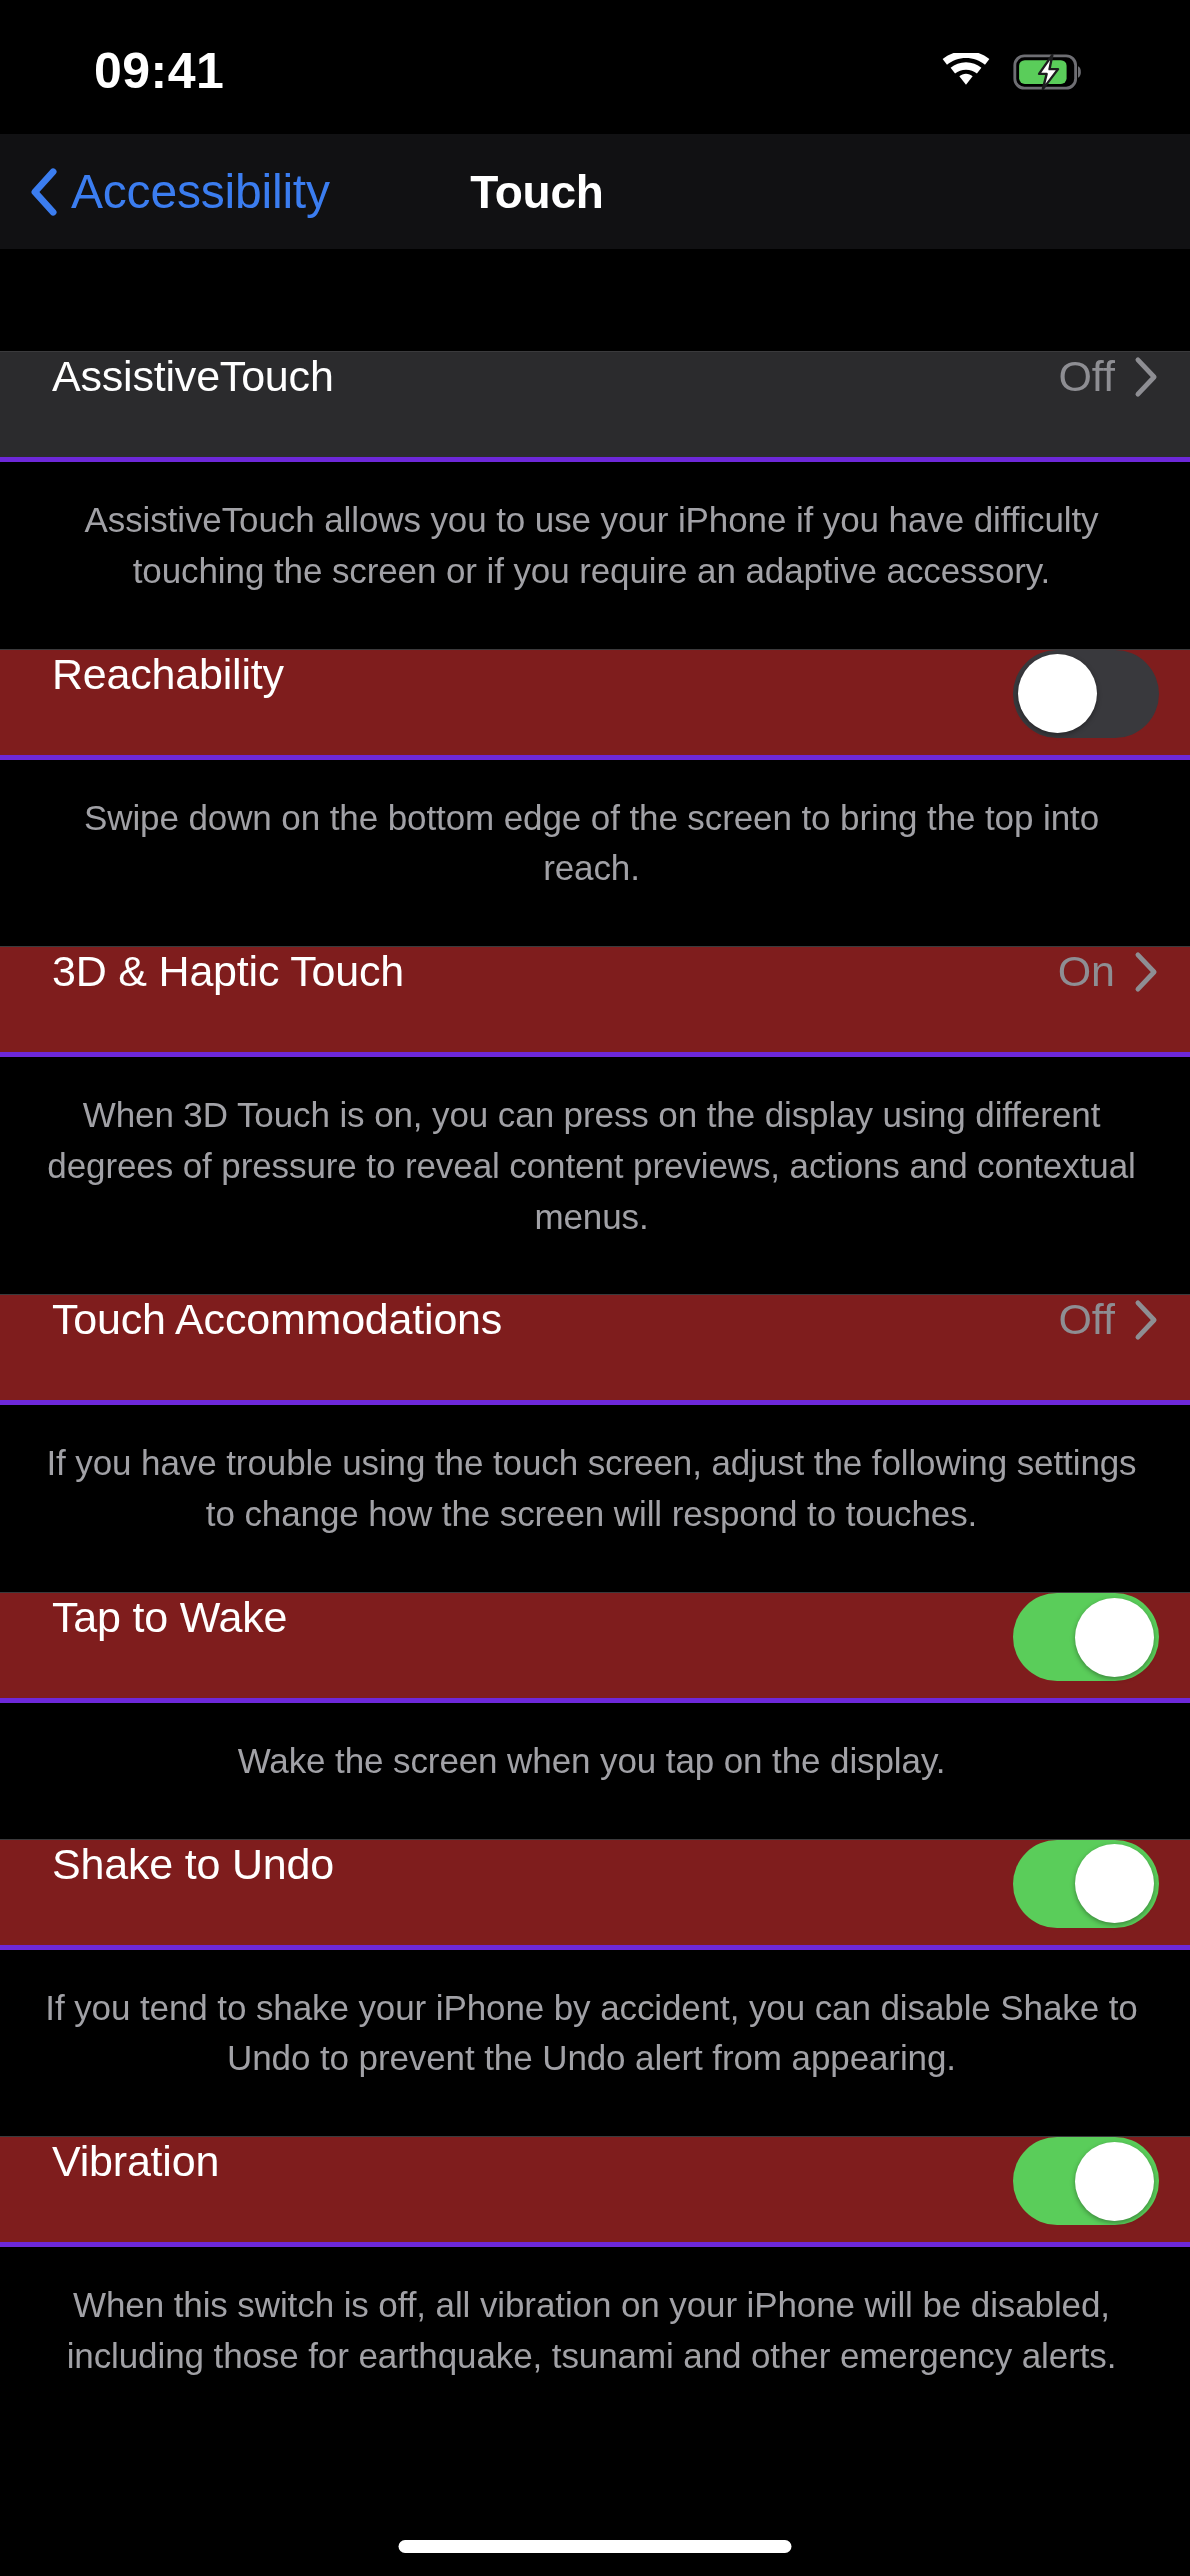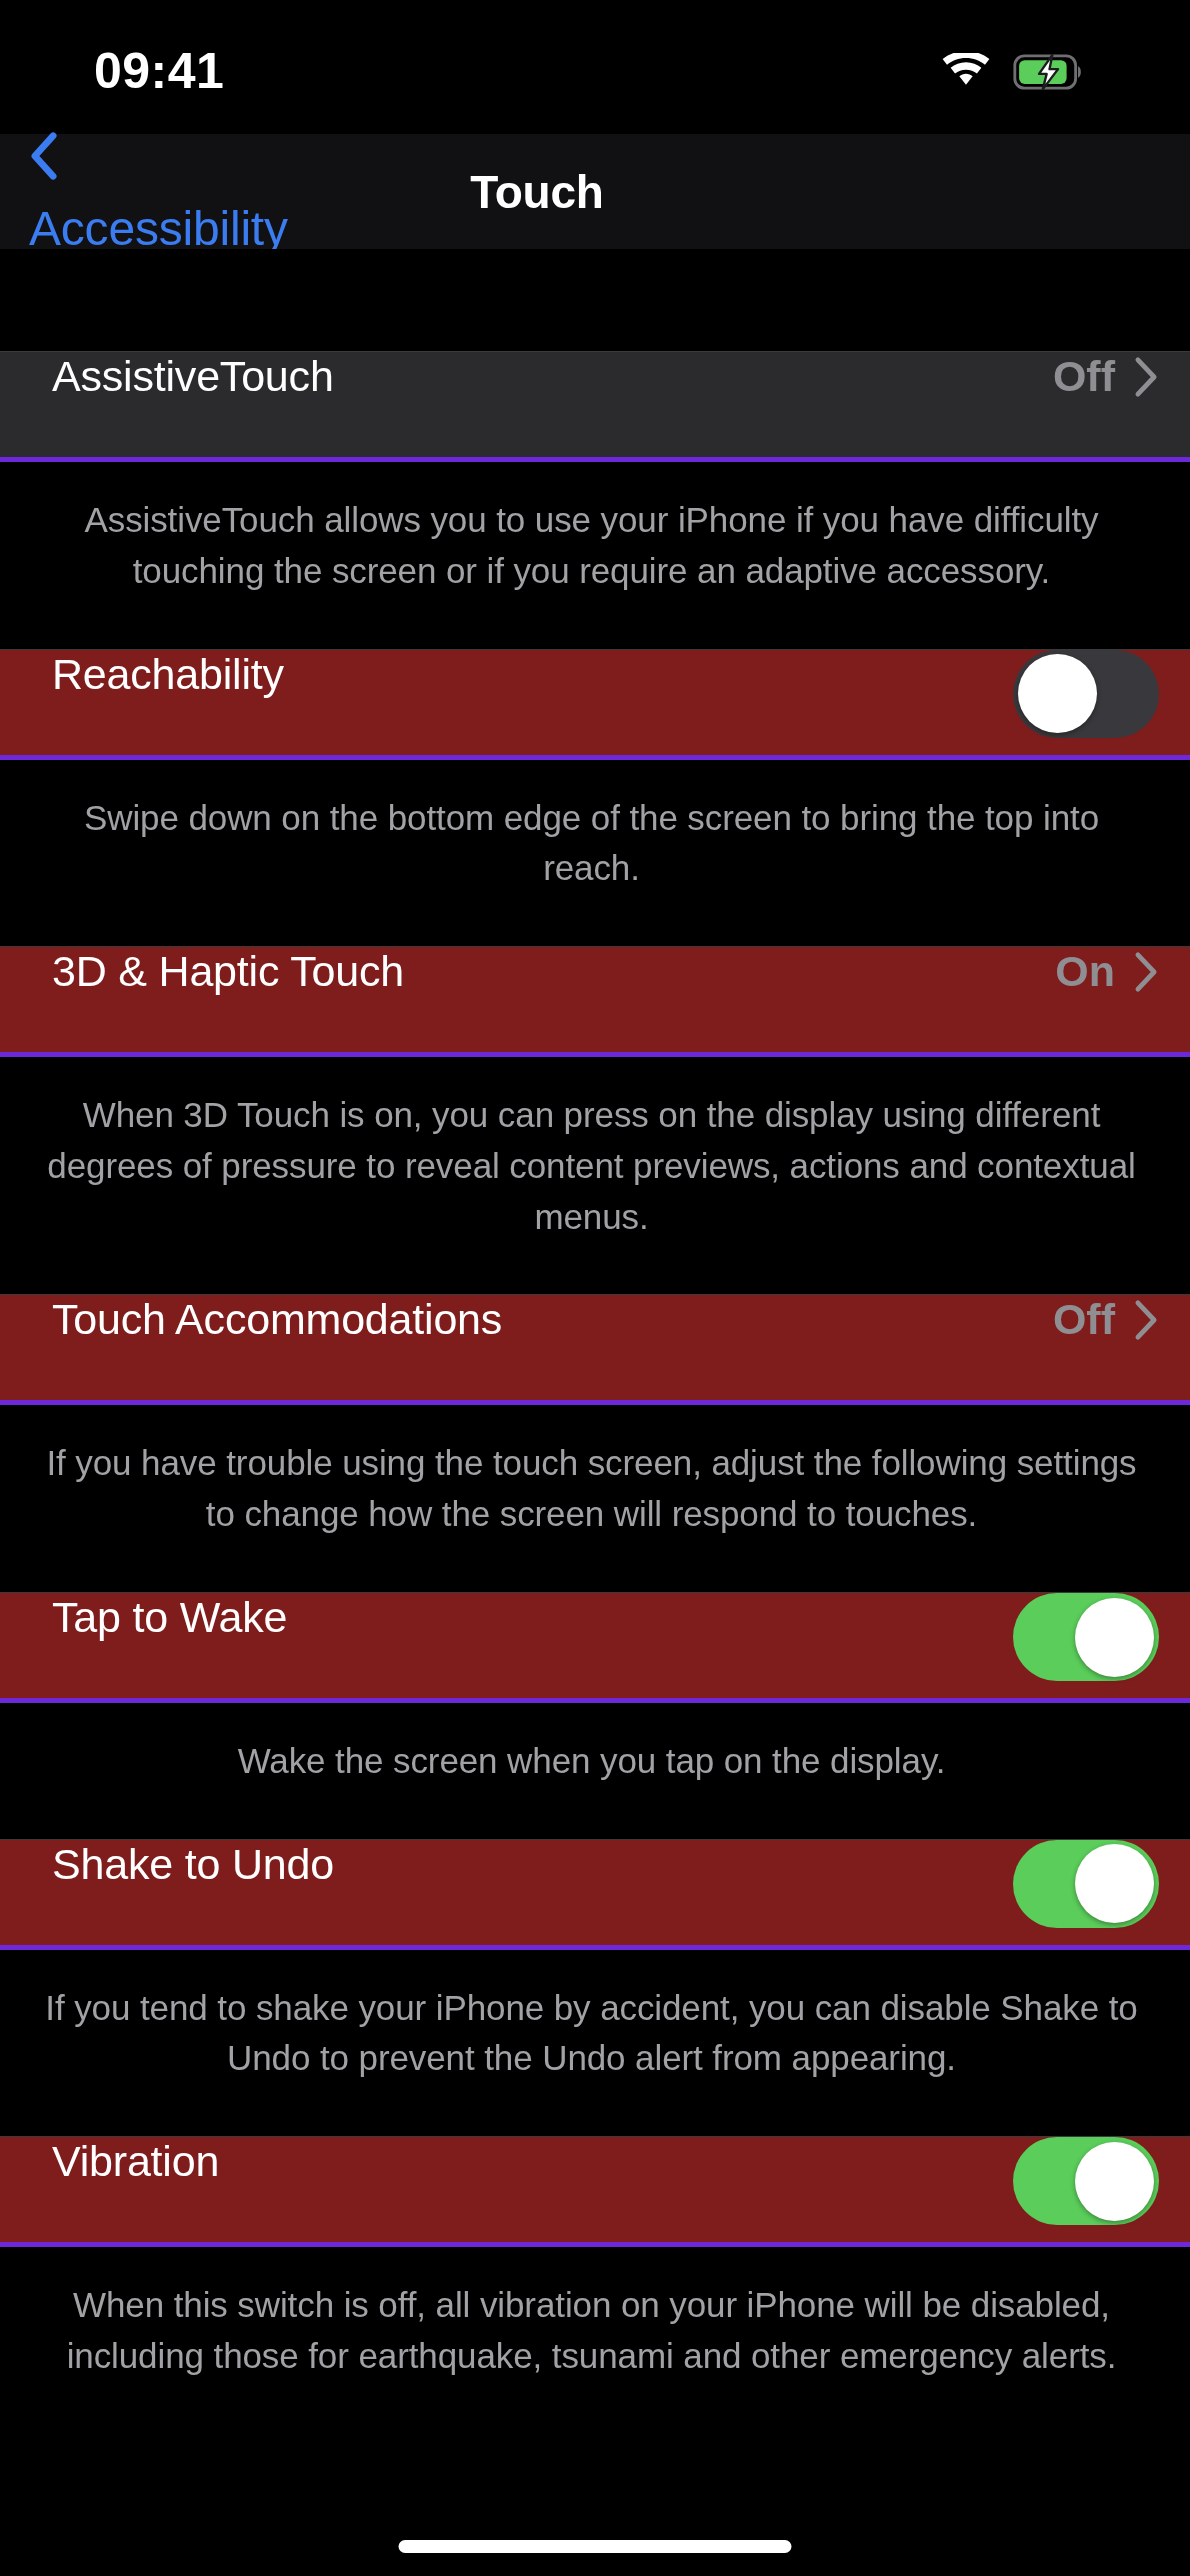--- a/index.html
+++ b/index.html
@@ -42,23 +42,22 @@
 
   
   .navbar {
     position:absolute; top:134px; left:0;
     width:1190px; height:115px;
     background:#111113;
   }
   .nav-back {
     position:absolute; left:29px; top:50%;
     transform:translateY(-50%);
-    display:flex; gap:24px;
+    display:flex; align-items:center; gap:11px;
     cursor:pointer;
-    flex-direction:column;
   }
   .nav-chev { width:31px; height:50px; display:block; }
   .nav-back-label {
     color:#3B7DF0;
     font-size:48px;
     font-weight:400;
     line-height:1;
     letter-spacing:-0.2px;
   }
   .nav-title {
@@ -95,21 +94,21 @@
     letter-spacing:-0.2px;
     flex:1;
     white-space:nowrap;
   }
   .cell-right {
     display:flex; align-items:center; gap:19px;
   }
   .cell-value {
     color:#8E8E93;
     font-size:43px;
-    font-weight:700;
+    font-weight:400;
   }
   .disclosure { width:25px; height:42px; display:block; }
 
   
   .footer {
     background:#000;
     padding:33px 42px 52px 35px;
   }
   .footer p {
     color:#A1A1A6;

